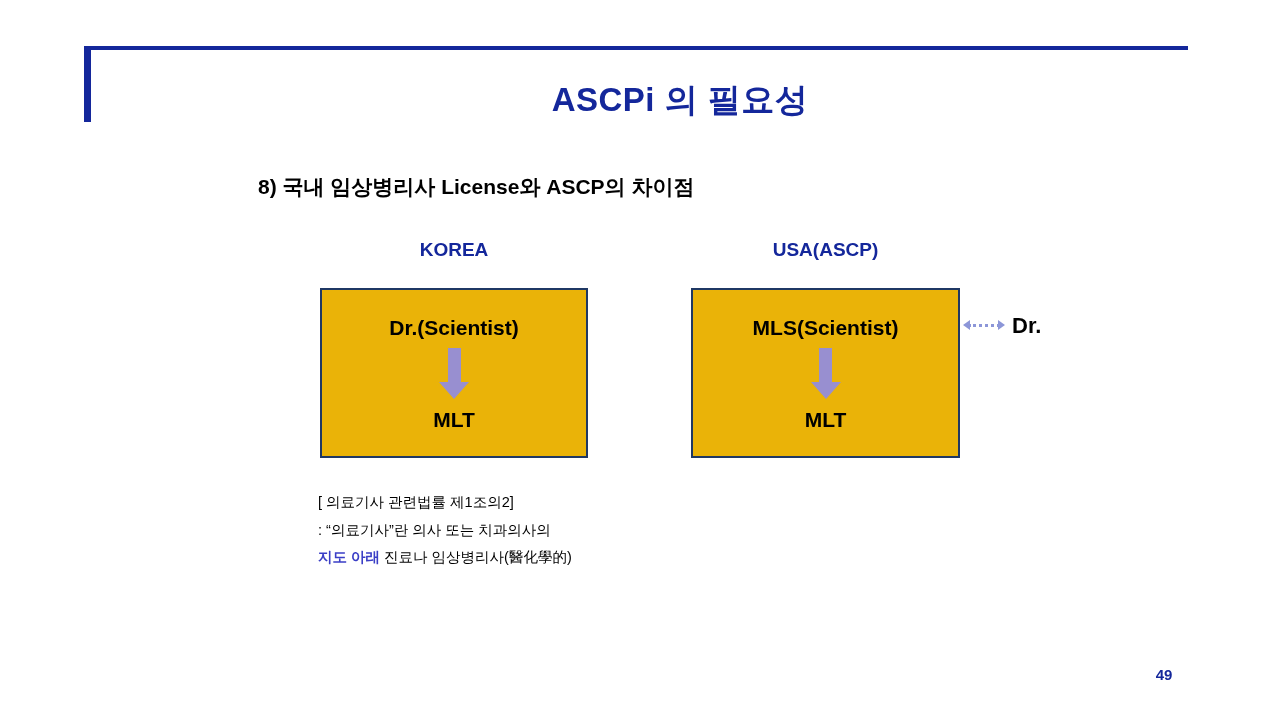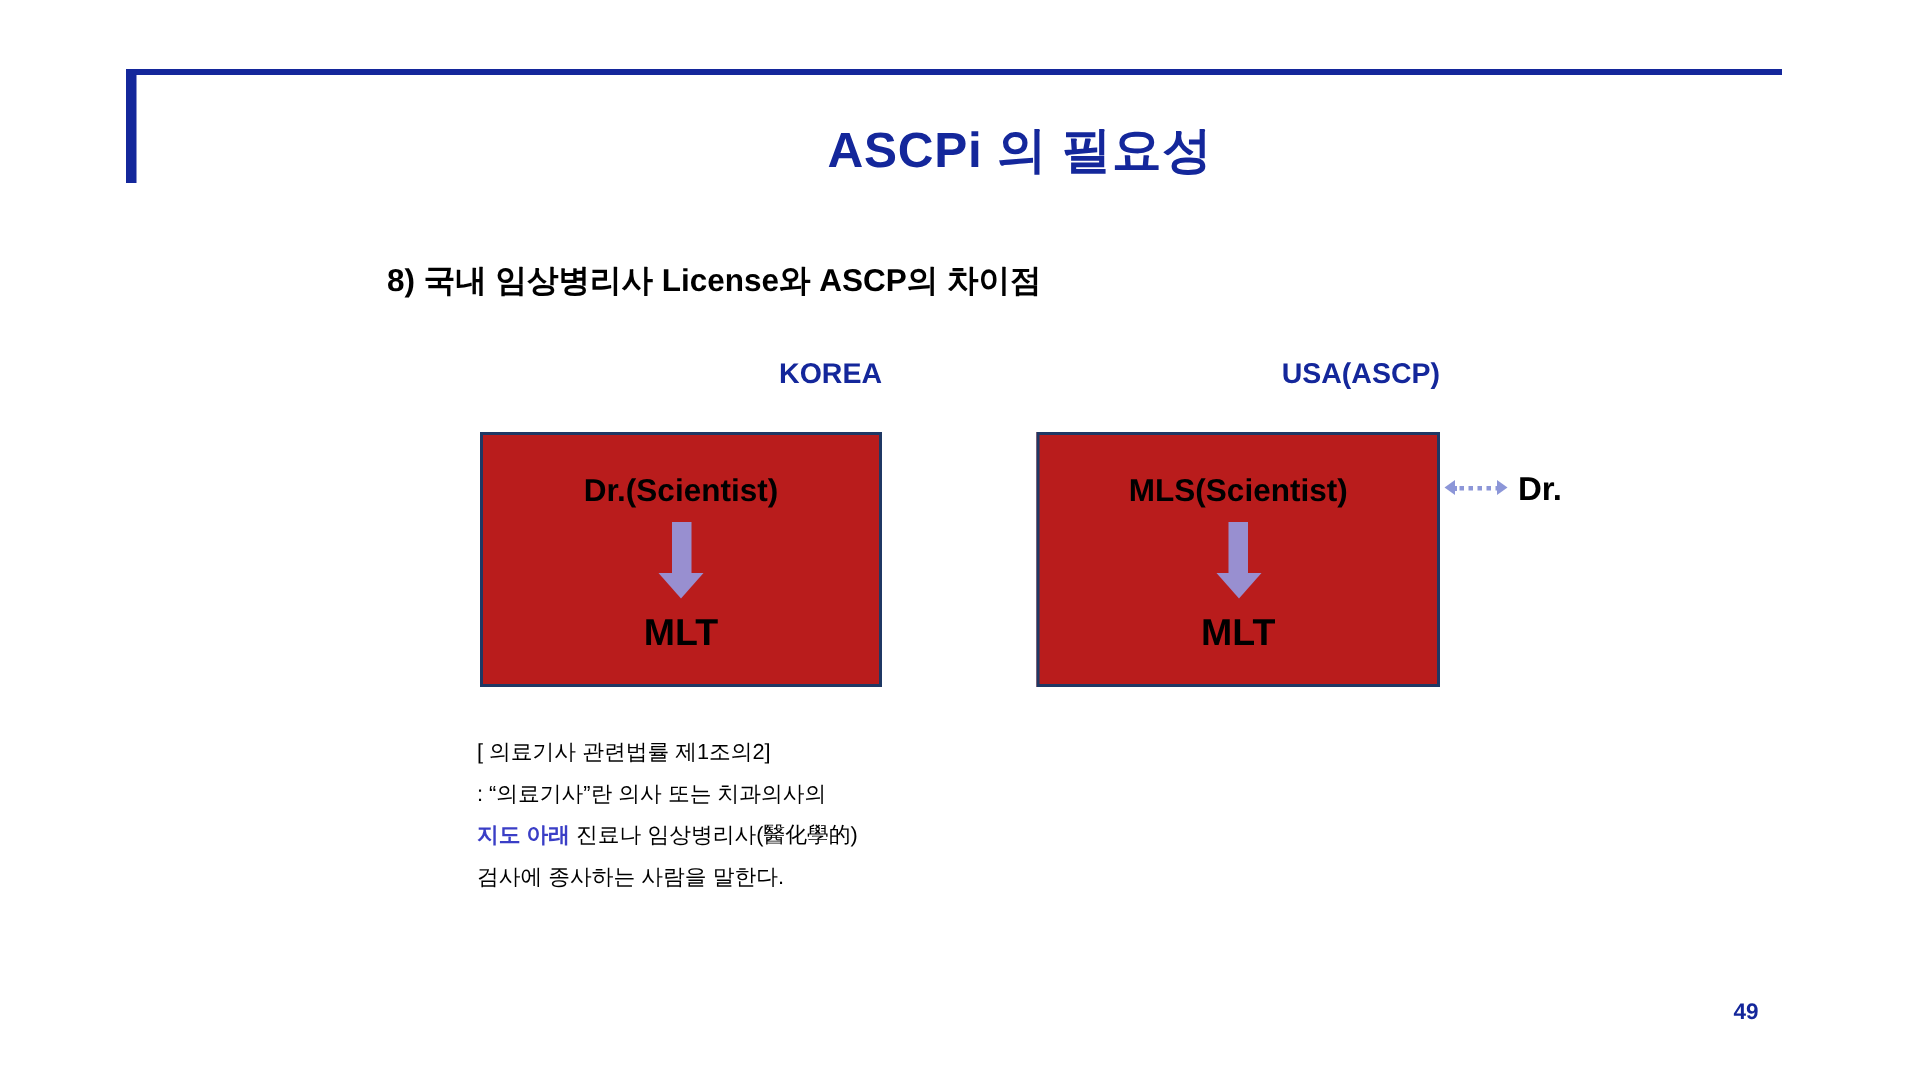--- a/index.html
+++ b/index.html
@@ -25,41 +25,41 @@
     font-size: 33px; font-weight: bold; color: #14279b;
     letter-spacing: 0.5px;
     padding-left: 40px;
   }
   .slide-subtitle {
     position: absolute; left: 258px; top: 173px;
     font-size: 21px; font-weight: bold; color: #000;
   }
   .col-header {
     position: absolute; top: 239px;
-    text-align: right;
+    text-align: center;
     font-size: 19px; font-weight: bold; color: #14279b;
   }
   .col-header.korea { left: 320px; width: 268px; }
   .col-header.usa   { left: 691px; width: 269px; }
 
   .diagram-box {
     position: absolute; top: 288px; height: 170px;
-    background: #b91c1c; border: 2px solid #1f3864;
+    background: #eab308; border: 2px solid #1f3864;
     box-sizing: border-box;
   }
   .diagram-box.left  { left: 320px; width: 268px; }
   .diagram-box.right { left: 691px; width: 269px; }
 
   .box-top-label {
     position: absolute; top: 26px; left: 0; width: 100%;
     text-align: center; font-size: 21px; font-weight: bold; color: #000;
   }
   .box-bottom-label {
     position: absolute; top: 118px; left: 0; width: 100%;
-    text-align: center; font-size: 25px; font-weight: bold; color: #000;
+    text-align: center; font-size: 21px; font-weight: bold; color: #000;
   }
   .down-arrow {
     position: absolute; top: 58px; left: 50%;
     transform: translateX(-50%);
     width: 30px;
   }
   .down-arrow .shaft {
     width: 13px; height: 34px; background: #988fd0; margin: 0 auto;
   }
   .down-arrow .head {
@@ -143,16 +143,15 @@
   <div class="head-left"></div>
   <div class="line"></div>
   <div class="head-right"></div>
 </div>
 <div class="dr-label">Dr.</div>
 
 <div class="legal-note">
   <div>[ 의료기사 관련법률 제1조의2]</div>
   <div> :  “의료기사”란 의사 또는 치과의사의</div>
   <div><span class="highlight">지도 아래</span><span> 진료나 임상병리사(醫化學的)</span></div>
-  <div>검사에 종사하는 사람을 말한다.</div>
 </div>
 
 <div class="page-number">49</div>
 
 </body></html>

